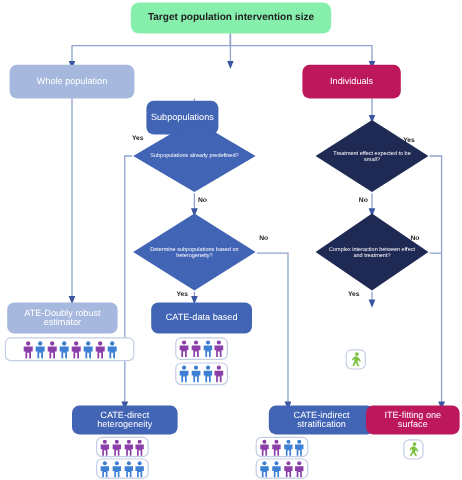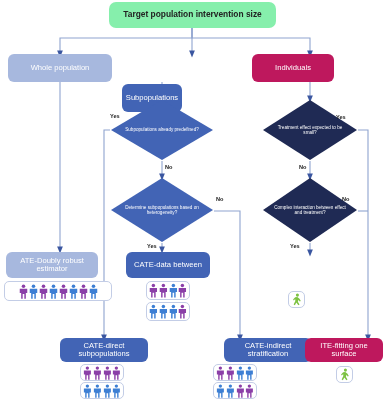--- a/index.html
+++ b/index.html
@@ -243,21 +243,21 @@
       </svg>
       <svg viewBox="0 0 12 20" width="9" height="15" class="person">
         <g fill="#3d7fd4">
           <circle cx="6" cy="3" r="2.4"></circle>
           <path d="M1 6.4 L11 6.4 L11 12 L9.1 12 L9.1 19.6 L7.1 19.6 L7.1 13.2 L4.9 13.2 L4.9 19.6 L2.9 19.6 L2.9 12 L1 12 Z"></path>
         </g>
       </svg>
     </div>
 
   <div class="node lvl-mid" style="left:126px; top:252px; width:84px; height:26px;">
-    <span>CATE-data between</span>
+    <span>CATE-data based</span>
   </div>
   <div class="iconbox" style="left:146px; top:281px; width:44px; height:19px;">
       <svg viewBox="0 0 12 20" width="9" height="15" class="person">
         <g fill="#8b3fa8">
           <circle cx="6" cy="3" r="2.4"></circle>
           <path d="M1 6.4 L11 6.4 L11 12 L9.1 12 L9.1 19.6 L7.1 19.6 L7.1 13.2 L4.9 13.2 L4.9 19.6 L2.9 19.6 L2.9 12 L1 12 Z"></path>
         </g>
       </svg>
       <svg viewBox="0 0 12 20" width="9" height="15" class="person">
         <g fill="#8b3fa8">
@@ -308,21 +308,21 @@
   <div class="iconbox" style="left:288px; top:291px; width:17px; height:17px;">
       <svg viewBox="0 0 12 20" width="10" height="14" class="person">
         <g fill="#7dc242">
           <circle cx="6.6" cy="3" r="2.2"></circle>
           <path d="M6.4 5.6 L9.6 8.2 L11.4 11.4 L9.8 12.2 L8.2 9.8 L7.2 12.6 L9.6 16.6 L8 17.6 L5 13.4 L3 17.4 L1.2 16.6 L3.6 11.4 L3.4 8.6 L1.4 10.6 L0.4 9.4 L3.4 6.2 Z"></path>
         </g>
       </svg>
     </div>
 
   <div class="node lvl-mid" style="left:60px; top:338px; width:88px; height:24px;">
-    <span>CATE-direct subpopulations</span>
+    <span>CATE-direct heterogeneity</span>
   </div>
   <div class="iconbox" style="left:80px; top:364px; width:44px; height:17px;">
       <svg viewBox="0 0 12 20" width="9" height="14" class="person">
         <g fill="#8b3fa8">
           <circle cx="6" cy="3" r="2.4"></circle>
           <path d="M1 6.4 L11 6.4 L11 12 L9.1 12 L9.1 19.6 L7.1 19.6 L7.1 13.2 L4.9 13.2 L4.9 19.6 L2.9 19.6 L2.9 12 L1 12 Z"></path>
         </g>
       </svg>
       <svg viewBox="0 0 12 20" width="9" height="14" class="person">
         <g fill="#8b3fa8">

